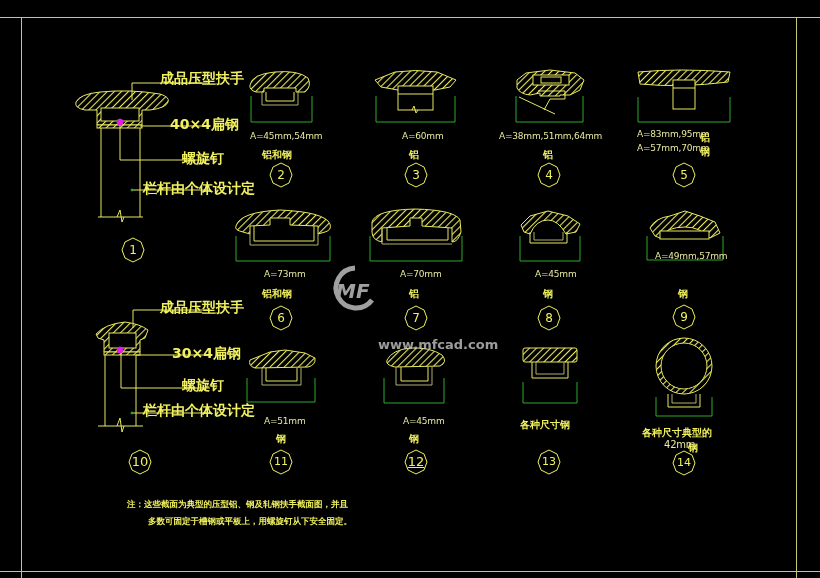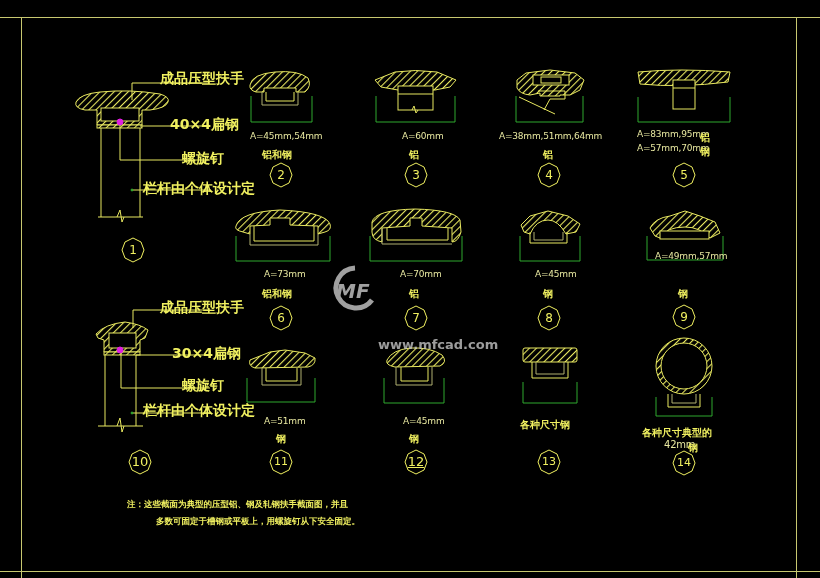--- a/index.html
+++ b/index.html
@@ -279,17 +279,17 @@
 
 <div class="lbl-cn" style="left:520px;top:418px;">各种尺寸钢</div>
 <div class="num" style="left:538px;top:451px;font-size:11px;text-align:center;">13</div>
 
 <div class="lbl-cn" style="left:642px;top:426px;">各种尺寸典型的</div>
 <div class="lbl" style="left:664px;top:439px;font-size:10px;">42mm</div>
 <div class="lbl-cn" style="left:688px;top:441px;">钢</div>
 <div class="num" style="left:673px;top:452px;font-size:11px;">14</div>
 
 <div class="note" style="left:99px;top:499px;">注：这些截面为典型的压型铝、钢及轧钢扶手截面图，并且</div>
-<div class="note" style="left:128px;top:516px;">多数可固定于槽钢或平板上，用螺旋钉从下安全固定。</div>
+<div class="note" style="left:120px;top:516px;">多数可固定于槽钢或平板上，用螺旋钉从下安全固定。</div>
 
 <div class="wm">
   <div class="wm-url">www.mfcad.com</div>
 </div>
 
 </body></html>

